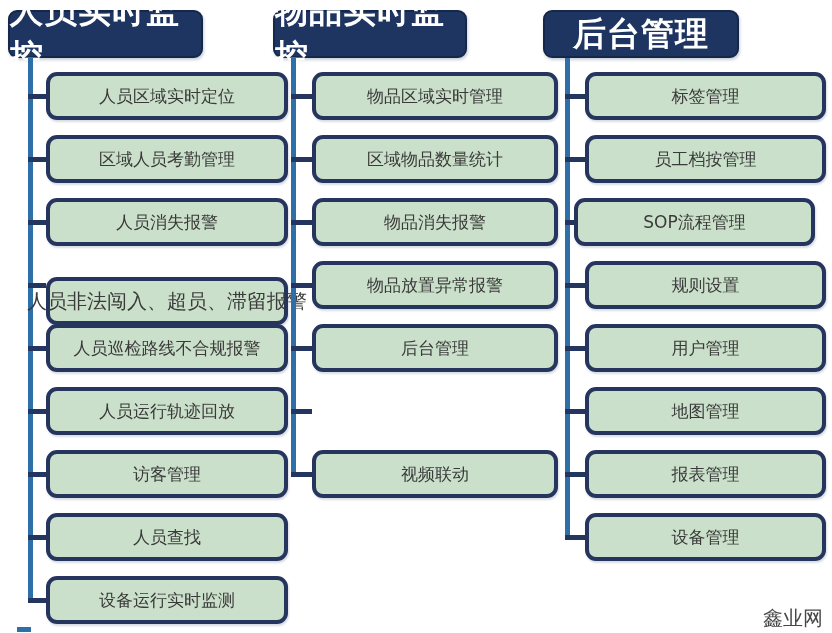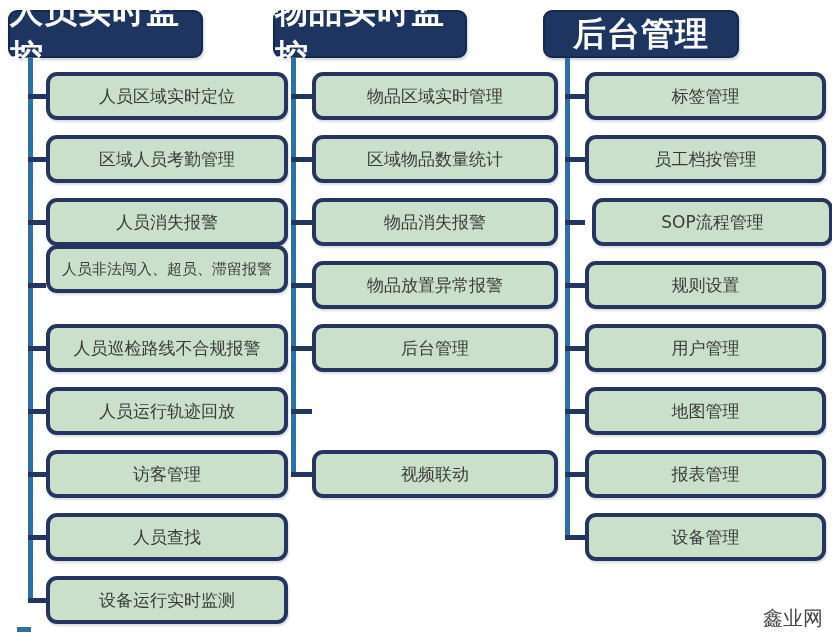--- a/index.html
+++ b/index.html
@@ -90,21 +90,21 @@
     </div>
     <div class="stub" style="left: 28px; top: 156.5px; width: 18px;"></div>
     <div class="node" style="left: 46px; top: 135px; width: 242px;">
       <span>区域人员考勤管理</span>
     </div>
     <div class="stub" style="left: 28px; top: 219.5px; width: 18px;"></div>
     <div class="node" style="left: 46px; top: 198px; width: 242px;">
       <span>人员消失报警</span>
     </div>
     <div class="stub" style="left: 28px; top: 282.5px; width: 18px;"></div>
-    <div class="node" style="left: 46px; top: 245px; width: 242px; font-size: 15px;">
+    <div class="node" style="left: 46px; top: 277px; width: 242px; font-size: 20px;">
       <span>人员非法闯入、超员、滞留报警</span>
     </div>
     <div class="stub" style="left: 28px; top: 345.5px; width: 18px;"></div>
     <div class="node" style="left: 46px; top: 324px; width: 242px;">
       <span>人员巡检路线不合规报警</span>
     </div>
     <div class="stub" style="left: 28px; top: 408.5px; width: 18px;"></div>
     <div class="node" style="left: 46px; top: 387px; width: 242px;">
       <span>人员运行轨迹回放</span>
     </div>
@@ -151,21 +151,21 @@
     <div class="trunk" style="left: 565px; top: 58px; height: 481.5px;"></div>
     <div class="stub" style="left: 565px; top: 93.5px; width: 20px;"></div>
     <div class="node" style="left: 585px; top: 72px; width: 241px;">
       <span>标签管理</span>
     </div>
     <div class="stub" style="left: 565px; top: 156.5px; width: 20px;"></div>
     <div class="node" style="left: 585px; top: 135px; width: 241px;">
       <span>员工档按管理</span>
     </div>
     <div class="stub" style="left: 565px; top: 219.5px; width: 20px;"></div>
-    <div class="node" style="left: 592px; top: 198px; width: 241px;">
+    <div class="node" style="left: 574px; top: 198px; width: 241px;">
       <span>SOP流程管理</span>
     </div>
     <div class="stub" style="left: 565px; top: 282.5px; width: 20px;"></div>
     <div class="node" style="left: 585px; top: 261px; width: 241px;">
       <span>规则设置</span>
     </div>
     <div class="stub" style="left: 565px; top: 345.5px; width: 20px;"></div>
     <div class="node" style="left: 585px; top: 324px; width: 241px;">
       <span>用户管理</span>
     </div>

